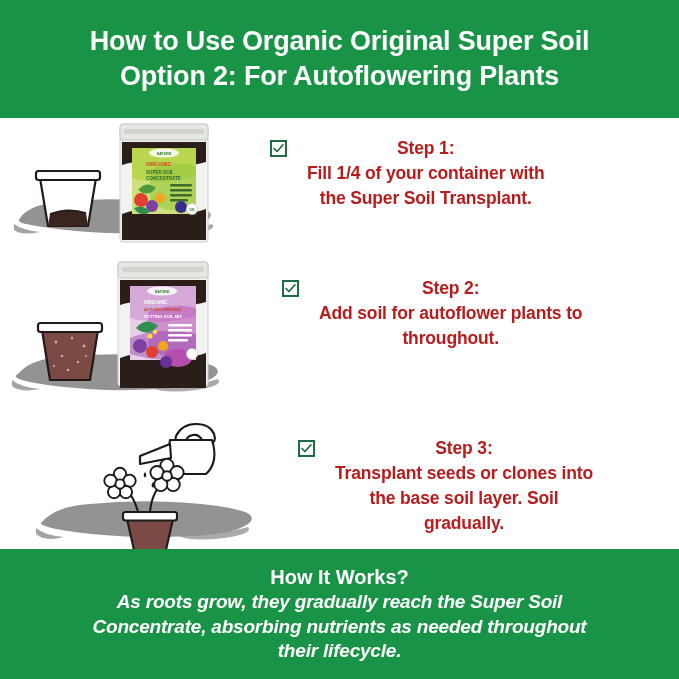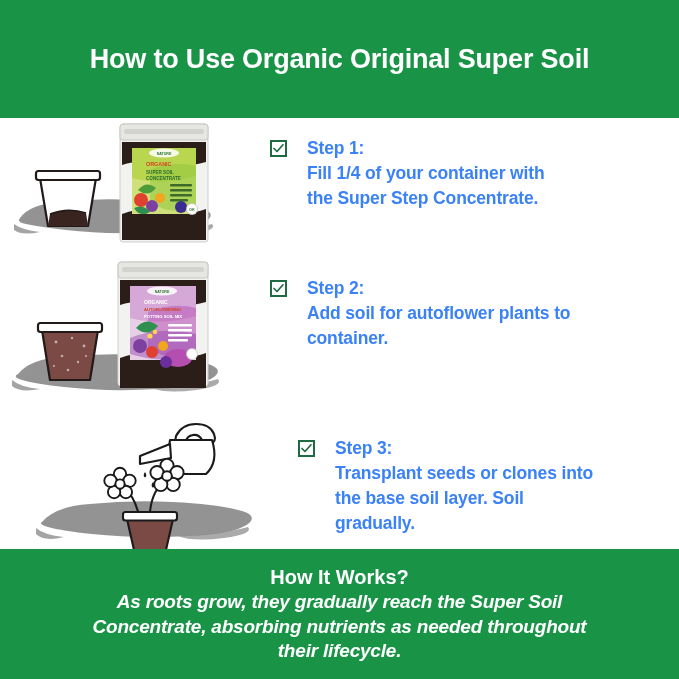--- a/index.html
+++ b/index.html
@@ -60,25 +60,26 @@
     border:2px solid #1d6b43;
     box-sizing:border-box;
     margin:4px 20px 0 12px;
     flex:0 0 17px;
     display:block;
     position:relative;
     background:#ffffff;
   }
   .checkbox svg{position:absolute;left:0;top:0;}
   .step-text{
-    color:#3b82f6;
+    color:#b91c1c;
     font-size:17.5px;
     font-weight:bold;
     line-height:1.42;
     letter-spacing:-0.15px;
+    text-align:center;
   }
   .step-text .ttl{display:block;}
   .step-text .bd{display:block;}
 
   
   .footer{
     background:#199447;
     flex:0 0 130px;
     height:130px;
     display:flex;flex-direction:column;
@@ -98,20 +99,21 @@
   
   .art svg{display:block;}
 </style>
 </head>
 <body>
 
 <div class="page">
 
   <div class="header">
     <div class="header-line">How to Use Organic Original Super Soil</div>
+    <div class="header-line">Option 2: For Autoflowering Plants</div>
   </div>
 
   <div class="steps">
 
     <div class="step-row" style="top:0px;height:140px;">
       <div class="art">
         <svg width="258" height="140" viewBox="0 0 258 140">
 
           <g>
             <path d="M20 100 q10 -14 40 -16 q36 -4 74 -2 q42 2 66 8 q16 4 8 12 q-12 10 -52 12 q-48 3 -90 -2 q-26 -3 -40 -6 q-10 -2 -6 -6 z" fill="#8d8d8d" opacity="0.95"></path>
@@ -166,26 +168,26 @@
       </div>
       <div class="copy">
         <span class="checkbox">
           <svg width="13" height="13" viewBox="0 0 13 13">
               <path d="M2 6.5 L5 9.5 L11 2.8" fill="none" stroke="#1d6b43" stroke-width="1.7" stroke-linecap="round" stroke-linejoin="round"></path>
             </svg>
         </span>
         <span class="step-text">
           <span class="ttl">Step 1:</span>
           <span class="bd">Fill 1/4 of your container with</span>
-          <span class="bd">the Super Step Concentrate.</span>
+          <span class="bd">the Super Soil Transplant.</span>
         </span>
       </div>
     </div>
 
-    <div class="step-row" style="top:140px;height:160px;">
+    <div class="step-row" style="top:140px;height:160px;gap:12px;">
       <div class="art">
         <svg width="258" height="160" viewBox="0 0 258 160">
           <g>
             <path d="M18 116 q12 -15 44 -17 q38 -4 78 -2 q44 2 68 9 q16 5 6 13 q-14 10 -56 12 q-50 3 -94 -2 q-28 -3 -42 -7 q-10 -3 -4 -6 z" fill="#8d8d8d" opacity="0.95"></path>
             <path d="M12 122 q8 7 28 9 q-20 4 -28 -3 z" fill="#8d8d8d" opacity="0.8"></path>
             <path d="M152 130 q42 -2 66 -9 q6 7 -22 11 q-30 4 -44 -2 z" fill="#8d8d8d" opacity="0.75"></path>
           </g>
 
           <g>
             <path d="M42 72 L98 72 L90 122 L50 122 Z" fill="#7b4a44" stroke="#211a18" stroke-width="2.2" stroke-linejoin="round"></path>
@@ -241,21 +243,21 @@
       </div>
       <div class="copy">
         <span class="checkbox">
           <svg width="13" height="13" viewBox="0 0 13 13">
               <path d="M2 6.5 L5 9.5 L11 2.8" fill="none" stroke="#1d6b43" stroke-width="1.7" stroke-linecap="round" stroke-linejoin="round"></path>
             </svg>
         </span>
         <span class="step-text">
           <span class="ttl">Step 2:</span>
           <span class="bd">Add soil for autoflower plants to</span>
-          <span class="bd">container.</span>
+          <span class="bd">throughout.</span>
         </span>
       </div>
     </div>
 
     <div class="step-row" style="top:300px;height:131px;padding-left:28px;">
       <div class="art">
         <svg width="258" height="131" viewBox="0 0 258 131">
           <g>
             <path d="M14 104 q14 -16 48 -18 q40 -4 82 -2 q46 2 70 9 q16 5 6 13 q-14 10 -58 12 q-52 3 -98 -2 q-30 -3 -44 -7 q-10 -3 -6 -5 z" fill="#8d8d8d" opacity="0.95"></path>
             <path d="M8 110 q8 7 28 9 q-20 5 -28 -3 z" fill="#8d8d8d" opacity="0.8"></path>

